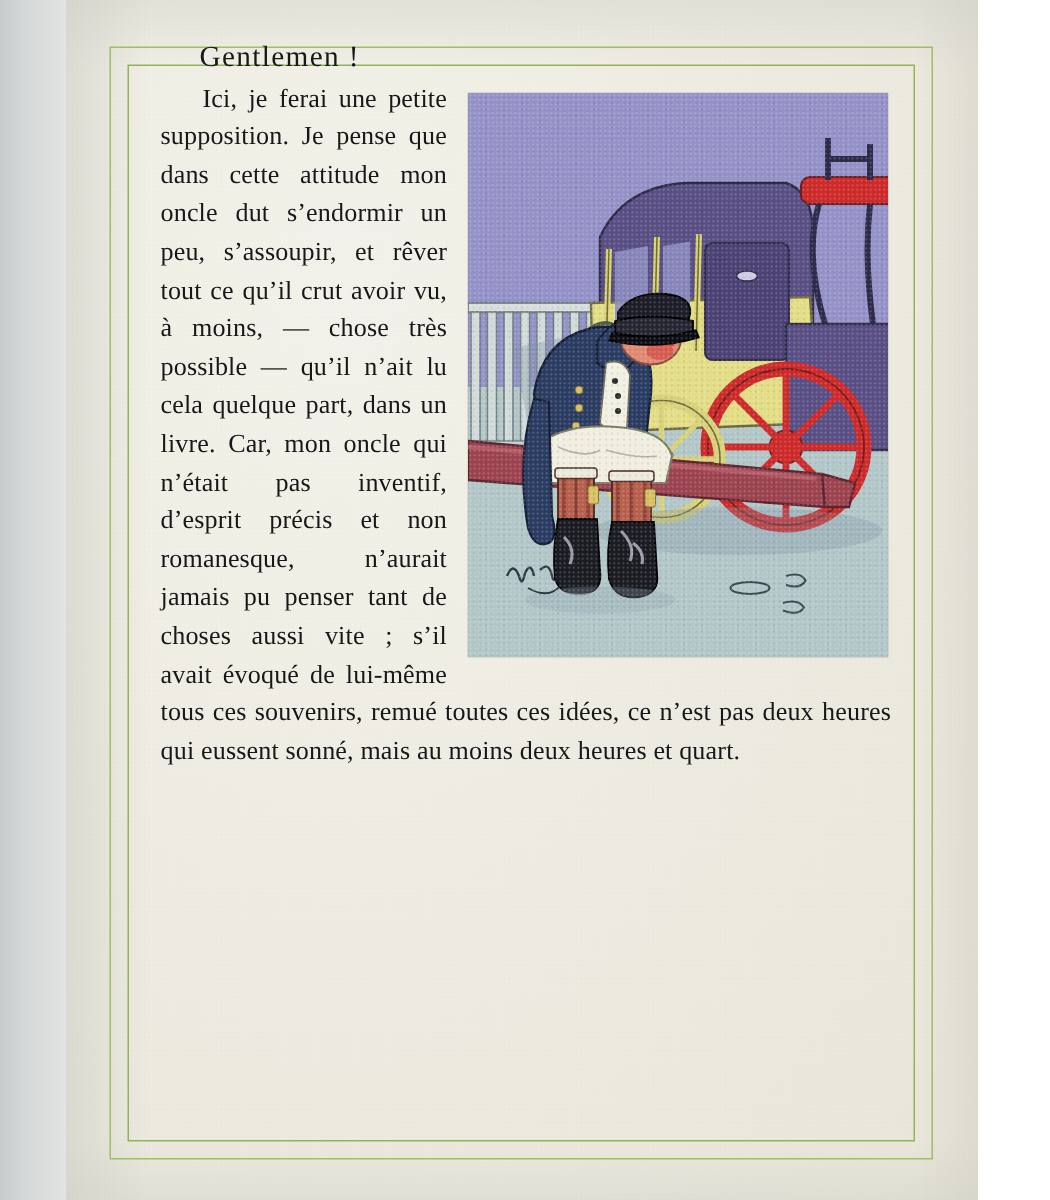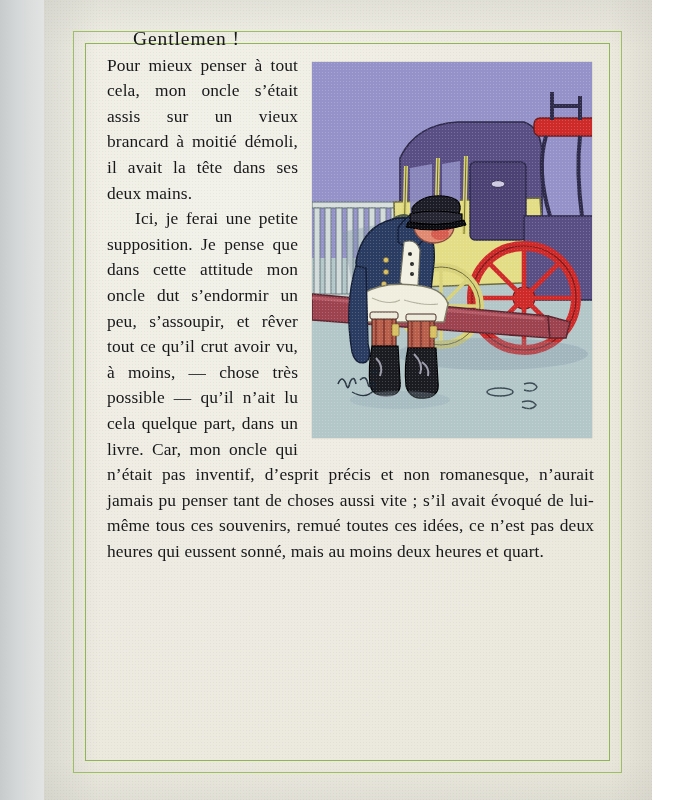--- a/index.html
+++ b/index.html
@@ -322,21 +322,21 @@
               <path d="M26 322 q4 -10 8 0 q2 8 4 -2 q4 -8 6 2" stroke="#14202c" stroke-width="1.6" fill="none"></path>
               <path d="M48 318 q6 -6 8 4 q1 6 6 -2" stroke="#14202c" stroke-width="1.5" fill="none"></path>
               <path d="M58 310 l8 0 M62 306 l0 10" stroke="#14202c" stroke-width="1.3" fill="none"></path>
               <path d="M40 330 q14 8 22 -2 q4 -8 -4 -8" stroke="#14202c" stroke-width="1.3" fill="none"></path>
             </g>
           </svg>
           <div class="grain"></div>
         </div>
       </div>
 
-      <p class="para first narrow"><span class="headline">Gentlemen !</span><span>Pour mieux penser à tout cela, mon oncle s’était assis sur un vieux brancard à moitié démoli, il avait la tête dans ses deux mains.</span></p>
+      <p class="para first narrow"><span class="headline">Gentlemen !</span></p>
 
       <p class="para narrow">Ici, je ferai une petite supposition. Je pense que dans cette attitude mon oncle dut s’endormir un peu, s’assoupir, et rêver tout ce qu’il crut avoir vu, à moins, — chose très possible — qu’il n’ait lu cela quelque part, dans un livre. Car, mon oncle qui n’était pas inventif, d’esprit précis et non romanesque, n’aurait jamais pu penser tant de choses aussi vite ; s’il avait évoqué de lui-même tous ces souvenirs, remué toutes ces idées, ce n’est pas deux heures qui eussent sonné, mais au moins deux heures et quart.</p>
 
       <div class="clearer"></div>
 
 
     </div>
   </div>
 </div>
 

